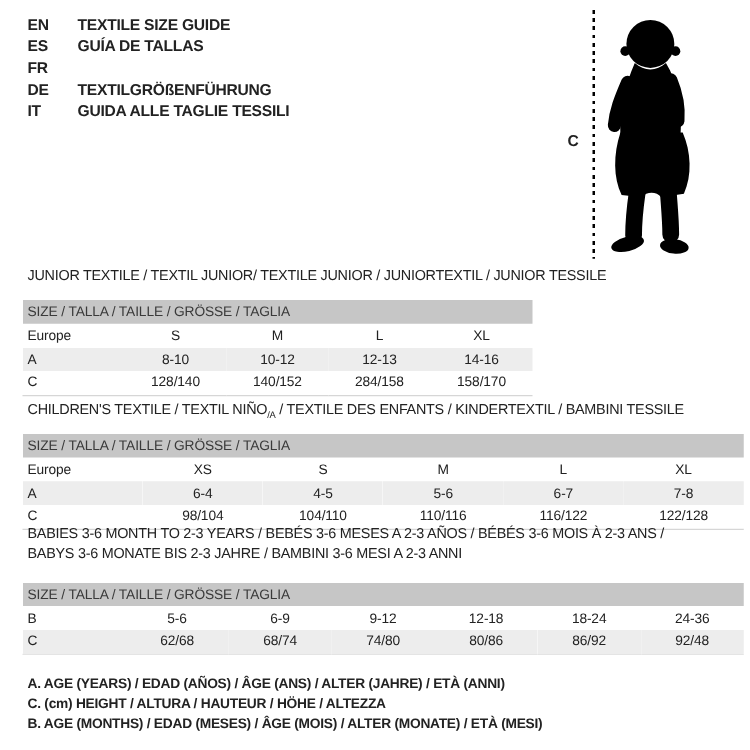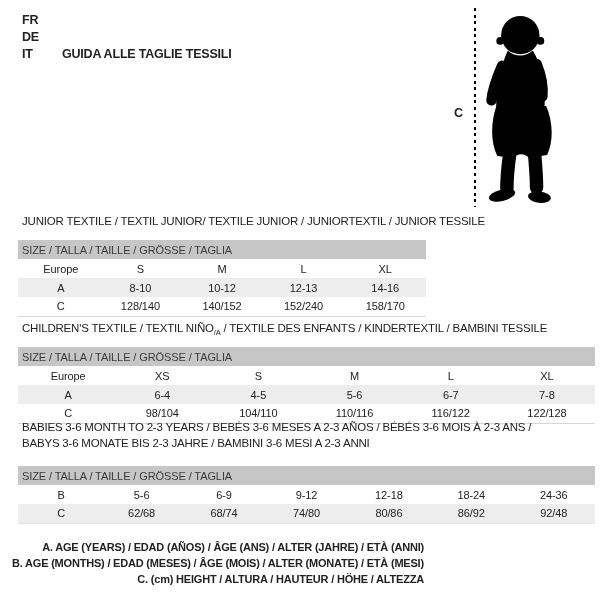--- a/index.html
+++ b/index.html
@@ -19,39 +19,48 @@
   .baby { left:481px; top:8px; }
 
   
   .sec-title { left:22px; font-weight:normal; font-size:11.5px; letter-spacing:-0.2px; line-height:16px; white-space:nowrap; }
   .sec-title sub { font-size:7.5px; }
 
   
   .size-table { left:18px; border-collapse:collapse; table-layout:fixed; }
   .size-table td { font-size:11px; height:19px; text-align:center; letter-spacing:-0.1px;
     overflow:hidden; white-space:nowrap; }
-  .size-table td.lbl { text-align:center; padding-left:4px; width:52px; }
+  .size-table td.lbl { text-align:left; padding-left:4px; width:52px; }
   .size-table tr.hdr td { background:#c6c6c6; color:#3a3a3a; text-align:left; padding-left:4px; }
   .size-table tr.alt td { background:#ededed; }
   .t1 { width:408px; top:240px; border-bottom:1px solid #d6d6d6; }
   .t2 { width:577px; top:347px; border-bottom:1px solid #d6d6d6; }
   .t3 { width:577px; top:466px; border-bottom:1px solid #e4e4e4; }
 
   
-  .footnotes { left:12px; top:539px; font-weight:bold; font-size:11px; line-height:16px; letter-spacing:-0.2px;text-align:right; }
+  .footnotes { left:22px; top:539px; font-weight:bold; font-size:11px; line-height:16px; letter-spacing:-0.2px; }
 </style>
 </head>
 <body>
 
 <div class="abs langs">
   <div class="lang-row">
+    <span class="lang-code">EN</span>
+    <span>TEXTILE SIZE GUIDE</span>
+  </div>
+  <div class="lang-row">
+    <span class="lang-code">ES</span>
+    <span>GUÍA DE TALLAS</span>
+  </div>
+  <div class="lang-row">
     <span class="lang-code">FR</span>
   </div>
   <div class="lang-row">
     <span class="lang-code">DE</span>
+    <span>TEXTILGRÖßENFÜHRUNG</span>
   </div>
   <div class="lang-row">
     <span class="lang-code">IT</span>
     <span>GUIDA ALLE TAGLIE TESSILI</span>
   </div>
 </div>
 
 <div class="abs dash-line"></div>
 <div class="abs c-label">C</div>
 <svg class="abs baby" width="92" height="200" viewBox="0 0 96 200" aria-hidden="true">
@@ -89,21 +98,21 @@
     <td class="lbl">A</td>
     <td>8-10</td>
     <td>10-12</td>
     <td>12-13</td>
     <td>14-16</td>
   </tr>
   <tr>
     <td class="lbl">C</td>
     <td>128/140</td>
     <td>140/152</td>
-    <td>152/240</td>
+    <td>284/158</td>
     <td>158/170</td>
   </tr>
 </tbody>
   </table>
 
 <div class="abs sec-title" style="top:320px">
   <span>CHILDREN'S TEXTILE / TEXTIL NIÑO</span><sub>/A</sub><span> / TEXTILE DES ENFANTS / KINDERTEXTIL / BAMBINI TESSILE</span>
 </div>
 <table class="abs size-table t2">
   <tbody>
@@ -162,15 +171,15 @@
     <td>74/80</td>
     <td>80/86</td>
     <td>86/92</td>
     <td>92/48</td>
   </tr>
 </tbody>
   </table>
 
 <div class="abs footnotes">
   <div>A. AGE (YEARS) / EDAD (AÑOS) / ÂGE (ANS) / ALTER (JAHRE) / ETÀ (ANNI)</div>
+  <div>C. (cm) HEIGHT / ALTURA / HAUTEUR / HÖHE / ALTEZZA</div>
   <div>B. AGE (MONTHS) / EDAD (MESES) / ÂGE (MOIS) / ALTER (MONATE) / ETÀ (MESI)</div>
-  <div>C. (cm) HEIGHT / ALTURA / HAUTEUR / HÖHE / ALTEZZA</div>
 </div>
 
 </body></html>

